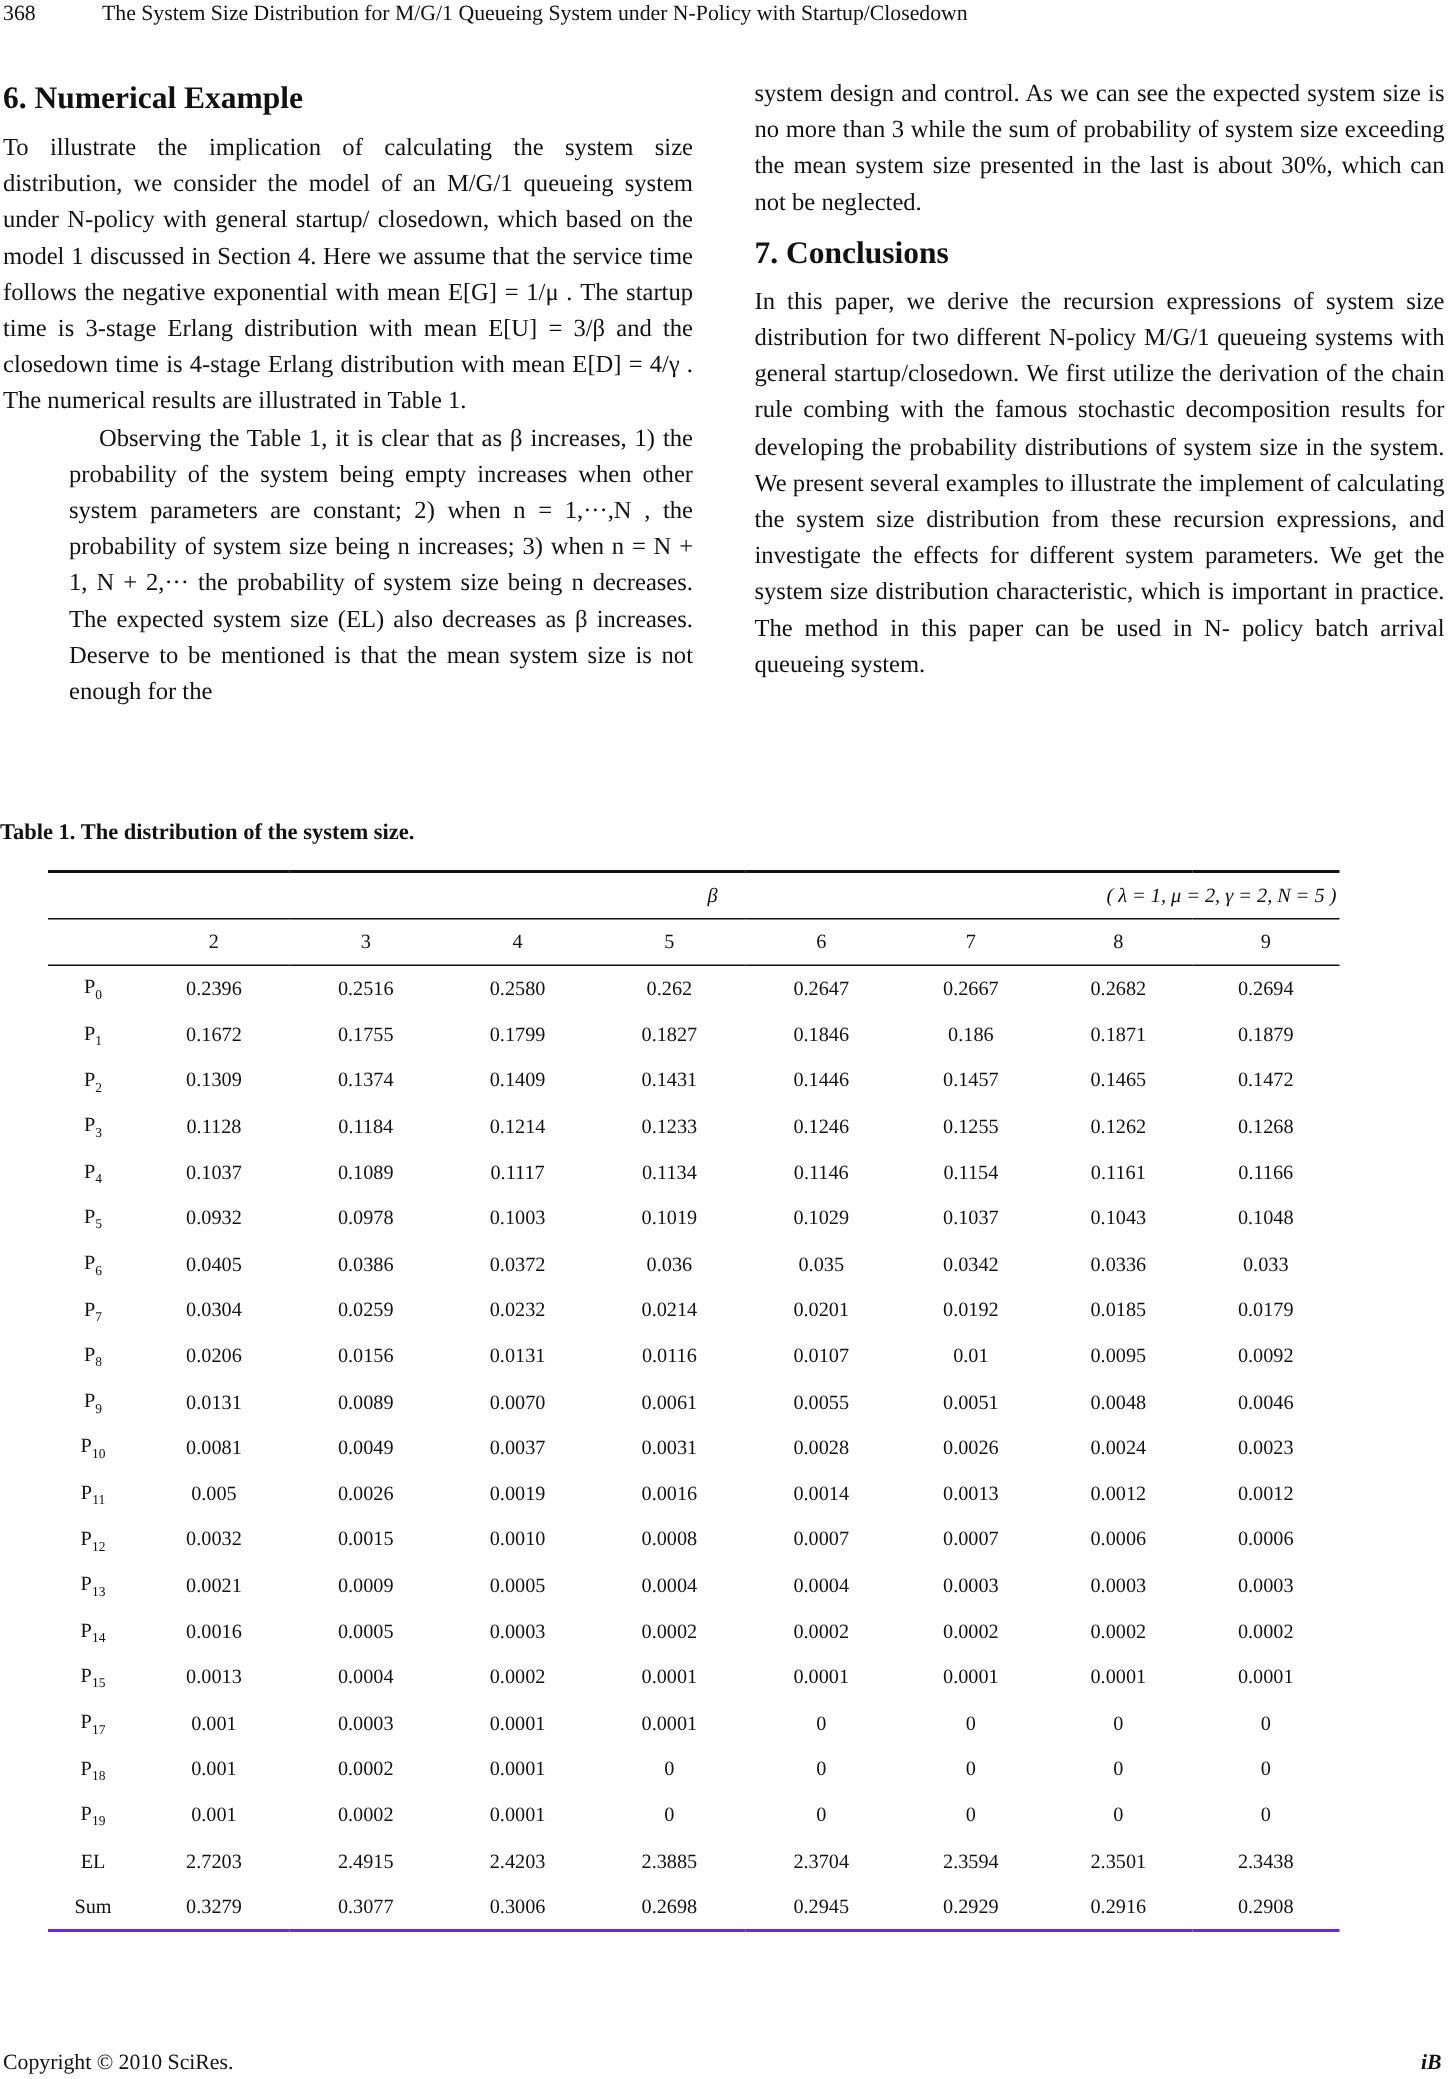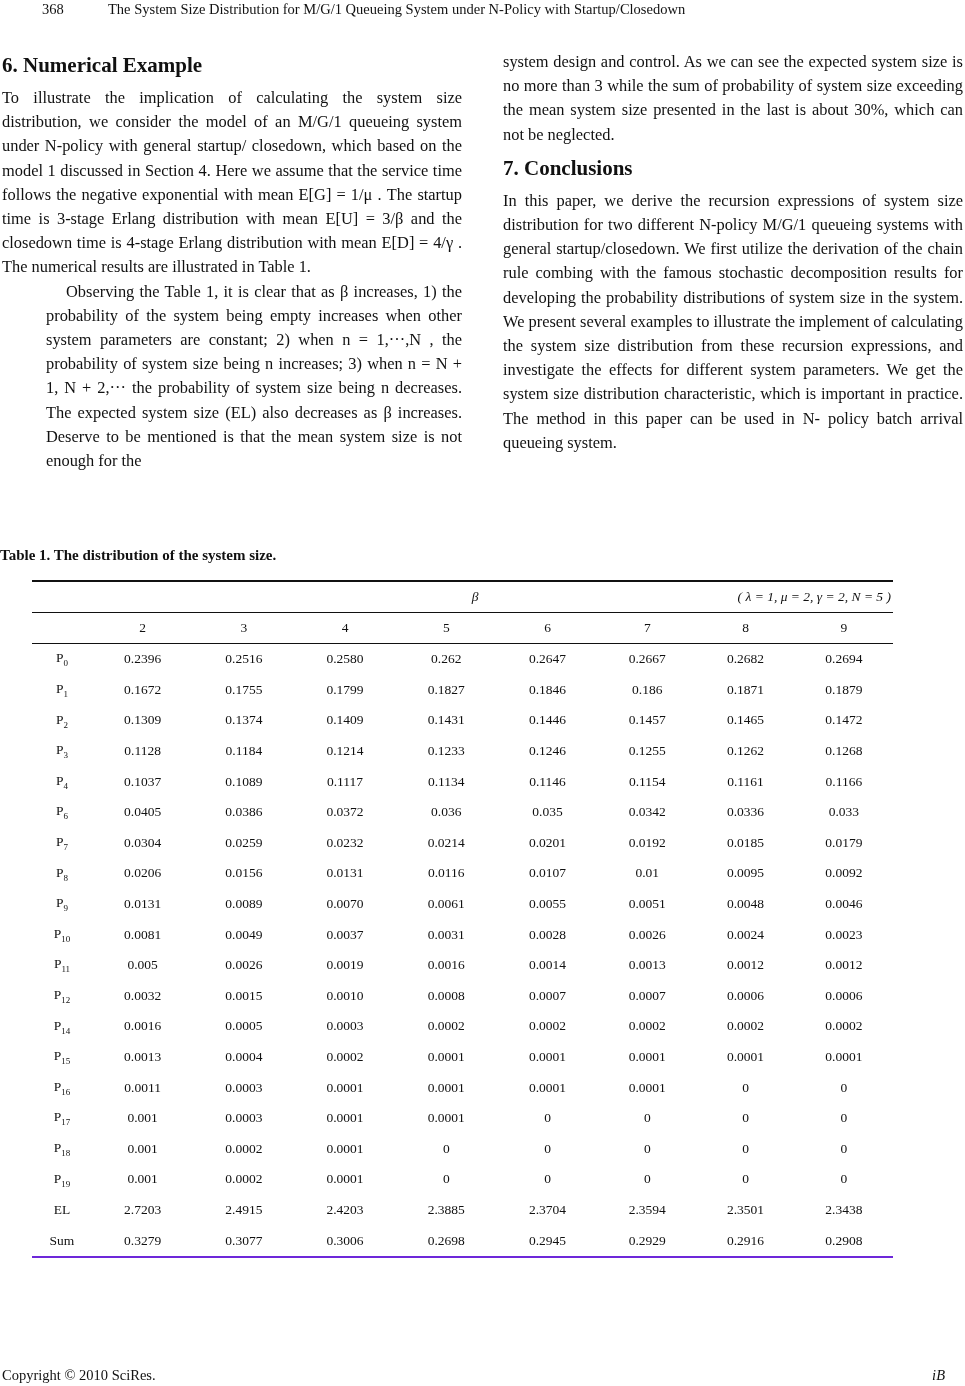--- a/index.html
+++ b/index.html
@@ -1,41 +1,41 @@
 <!DOCTYPE html>
 <html><head>
 <meta charset="utf-8">
 <style>
   html, body { margin: 0; padding: 0; background: #ffffff; }
   body {
     width: 965px; height: 1386px; position: relative; overflow: hidden;
     font-family: "Liberation Serif", "DejaVu Serif", serif; color: #111;
   }
-  .header { position: absolute; top: 0; left: 0; width: 846px; height: 24px; font-size: 14.5px; margin-left: 40px; }
+  .header { position: absolute; top: 0; left: 0; width: 846px; height: 24px; font-size: 14.5px; }
   .header .pnum { position: absolute; left: 2px; top: 1px; }
   .header .title { position: absolute; left: 68px; top: 1px; text-align: right; }
   .col { position: absolute; top: 50px; width: 460px; font-size: 16.4px; line-height: 24.2px; text-align: justify; }
   .col.left { left: 2px; }
   .col.right { left: 503px; }
   h2 { font-size: 21px; font-weight: bold; margin: 0 0 6px 0; line-height: 30px; }
   .col.right h2 { margin-top: 6px; }
   p { margin: 0; }
   p.indent { text-indent: 20px; margin-left: 44px; }
   .caption { position: absolute; top: 547px; left: 0; width: 965px; text-align: left; font-weight: bold; font-size: 15px; }
   table { position: absolute; top: 580px; left: 32px; width: 861px; border-collapse: collapse; font-size: 13.5px; }
   td, th { text-align: center; height: 30.6px; padding: 0; font-weight: normal; }
   thead tr.params td { border-top: 2px solid #111; border-bottom: 1.5px solid #111; height: 30px; }
   thead tr.betas td { border-bottom: 1.5px solid #111; height: 30px; }
   tbody tr:last-child td { border-bottom: 2px solid #6d28d9; }
   td.rowlabel { width: 60px; margin-top: 32px; }
   td.params-right { text-align: right; padding-right: 2px; font-style: italic; }
   sub { font-size: 9px; }
   .footer { position: absolute; top: 1367px; left: 0; width: 965px; font-size: 14.5px; }
   .footer .copy { position: absolute; left: 2px; }
-  .footer .journal { position: absolute; right: 20px; font-weight: normal; font-style: italic; }
+  .footer .journal { position: absolute; right: 4px; font-weight: bold; font-style: italic; }
 </style>
 </head>
 <body>
 
 <div class="header">
   <span class="pnum">368</span>
   <span class="title">The System Size Distribution for M/G/1 Queueing System under N-Policy with Startup/Closedown</span>
 </div>
 
 <div class="col left">
@@ -121,20 +121,31 @@
         <td>0.1037</td>
         <td>0.1089</td>
         <td>0.1117</td>
         <td>0.1134</td>
         <td>0.1146</td>
         <td>0.1154</td>
         <td>0.1161</td>
         <td>0.1166</td>
       </tr>
       <tr>
+        <td class="rowlabel"><span>P</span><sub>5</sub></td>
+        <td>0.0932</td>
+        <td>0.0978</td>
+        <td>0.1003</td>
+        <td>0.1019</td>
+        <td>0.1029</td>
+        <td>0.1037</td>
+        <td>0.1043</td>
+        <td>0.1048</td>
+      </tr>
+      <tr>
         <td class="rowlabel"><span>P</span><sub>6</sub></td>
         <td>0.0405</td>
         <td>0.0386</td>
         <td>0.0372</td>
         <td>0.036</td>
         <td>0.035</td>
         <td>0.0342</td>
         <td>0.0336</td>
         <td>0.033</td>
       </tr>
@@ -198,51 +209,51 @@
         <td>0.0032</td>
         <td>0.0015</td>
         <td>0.0010</td>
         <td>0.0008</td>
         <td>0.0007</td>
         <td>0.0007</td>
         <td>0.0006</td>
         <td>0.0006</td>
       </tr>
       <tr>
+        <td class="rowlabel"><span>P</span><sub>13</sub></td>
+        <td>0.0021</td>
+        <td>0.0009</td>
+        <td>0.0005</td>
+        <td>0.0004</td>
+        <td>0.0004</td>
+        <td>0.0003</td>
+        <td>0.0003</td>
+        <td>0.0003</td>
+      </tr>
+      <tr>
         <td class="rowlabel"><span>P</span><sub>14</sub></td>
         <td>0.0016</td>
         <td>0.0005</td>
         <td>0.0003</td>
         <td>0.0002</td>
         <td>0.0002</td>
         <td>0.0002</td>
         <td>0.0002</td>
         <td>0.0002</td>
       </tr>
       <tr>
         <td class="rowlabel"><span>P</span><sub>15</sub></td>
         <td>0.0013</td>
         <td>0.0004</td>
         <td>0.0002</td>
         <td>0.0001</td>
         <td>0.0001</td>
         <td>0.0001</td>
         <td>0.0001</td>
         <td>0.0001</td>
-      </tr>
-      <tr>
-        <td class="rowlabel"><span>P</span><sub>16</sub></td>
-        <td>0.0011</td>
-        <td>0.0003</td>
-        <td>0.0001</td>
-        <td>0.0001</td>
-        <td>0.0001</td>
-        <td>0.0001</td>
-        <td>0</td>
-        <td>0</td>
       </tr>
       <tr>
         <td class="rowlabel"><span>P</span><sub>17</sub></td>
         <td>0.001</td>
         <td>0.0003</td>
         <td>0.0001</td>
         <td>0.0001</td>
         <td>0</td>
         <td>0</td>
         <td>0</td>

